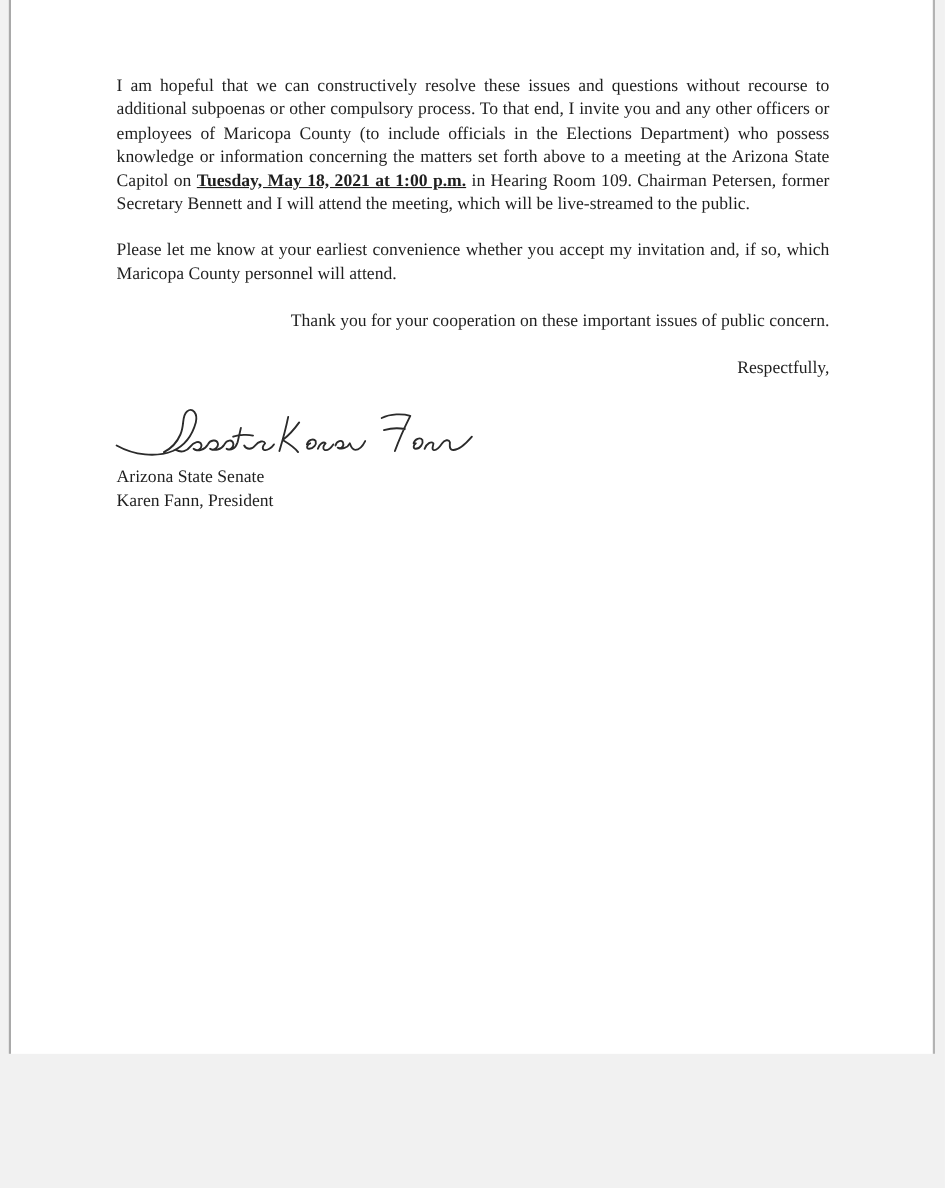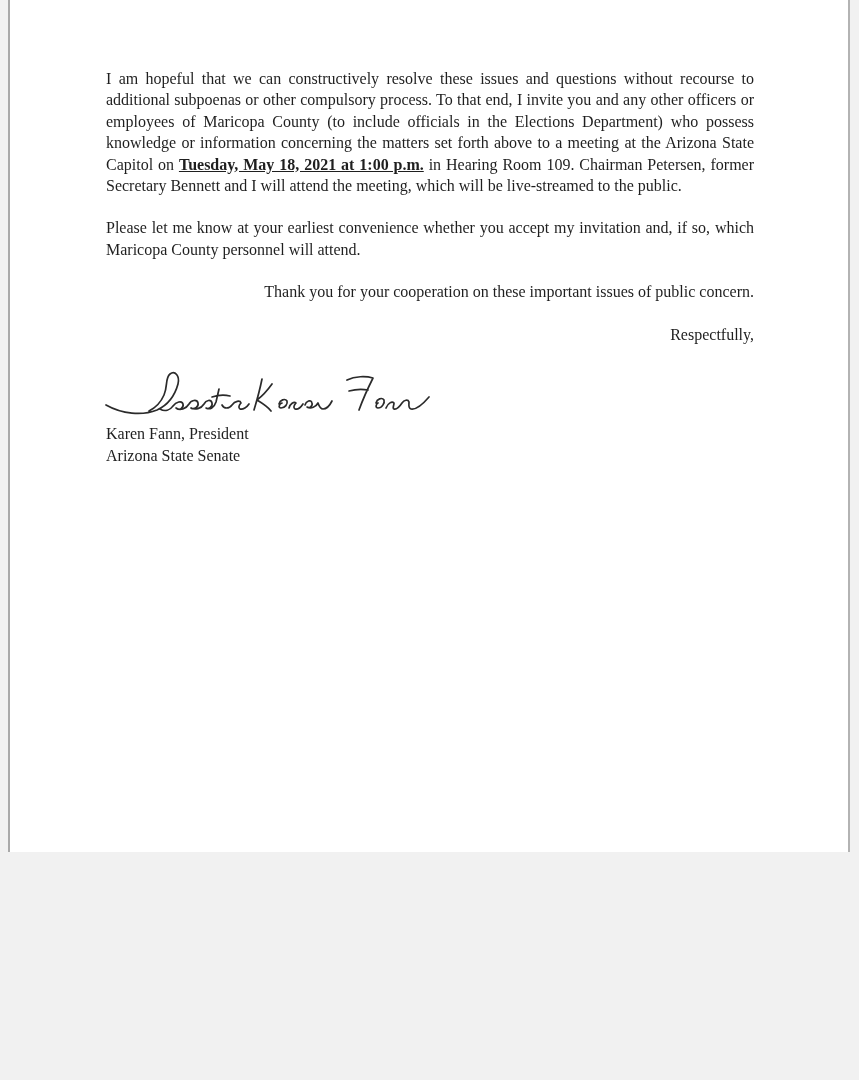--- a/index.html
+++ b/index.html
@@ -12,21 +12,21 @@
     background: #f1f1f1;
     font-family: "Liberation Serif", serif;
     overflow: hidden;
     position: relative;
   }
   .page {
     position: absolute;
     top: 0;
     left: 8px;
     right: 9px;
-    height: 852px;
+    height: 958px;
     background: #ffffff;
     border-left: 2px solid #a9a9a9;
     border-right: 2px solid #b3b3b3;
     box-sizing: border-box;
   }
   .letter-content {
     position: absolute;
     top: 68px;
     left: 96px;   
     width: 648px;
@@ -77,18 +77,18 @@
     <svg class="signature-svg" width="330" height="52" viewBox="0 0 330 52" role="img" aria-label="Senator Karen Fann">
       <path d="M4 38 C20 47 40 49 55 43 C66 38 73 28 76 17 C78 9 73 3 68 7 C63 11 66 19 62 28 C59 35 53 41 47 44"></path>
       <path d="M58 42 C63 45 68 43 71 39 C74 35 80 33 81 37 C82 41 77 44 74 41 C78 44 84 42 87 37 C89 33 95 32 96 36 C97 40 92 43 89 41 C93 43 99 42 102 37 C104 33 109 32 110 36 C111 40 106 43 104 41 C108 43 112 41 114 35 L117 22 M110 30 C116 28 124 28 128 29 M120 38 C122 42 127 42 130 38 C133 34 138 33 139 36 C137 38 136 41 138 42 C141 43 145 40 147 37"></path>
       <path d="M160 12 C158 22 155 33 152 43 M170 17 C165 24 159 30 155 33 C160 36 166 40 169 44"></path>
       <path d="M177 37 C178 33 183 31 185 34 C186 37 183 41 179 41 C176 41 177 37 180 36 M187 41 C188 37 192 34 194 36 C192 38 191 41 193 42 C196 43 199 40 201 37 M203 38 C204 34 209 32 210 36 C211 39 207 42 205 40 C209 42 214 40 216 36 C217 39 218 42 221 42 C225 42 228 38 230 34"></path>
       <path d="M245 13 C253 9 264 9 271 11 C266 21 261 32 257 43 M247 24 C254 22 261 22 266 23"></path>
       <path d="M274 36 C275 32 280 30 282 33 C283 36 280 41 276 41 C273 41 274 37 276 36 M284 41 C286 36 290 34 292 36 C292 39 290 41 292 42 C295 43 298 39 300 36 C302 33 306 32 307 35 C307 38 306 41 309 42 C314 43 321 37 327 30"></path>
     </svg>
 
     <div class="signer-block">
+      <div>Arizona State Senate</div>
       <div>Karen Fann, President</div>
-      <div>Arizona State Senate</div>
     </div>
 
   </div>
 </div>
 
 </body></html>

